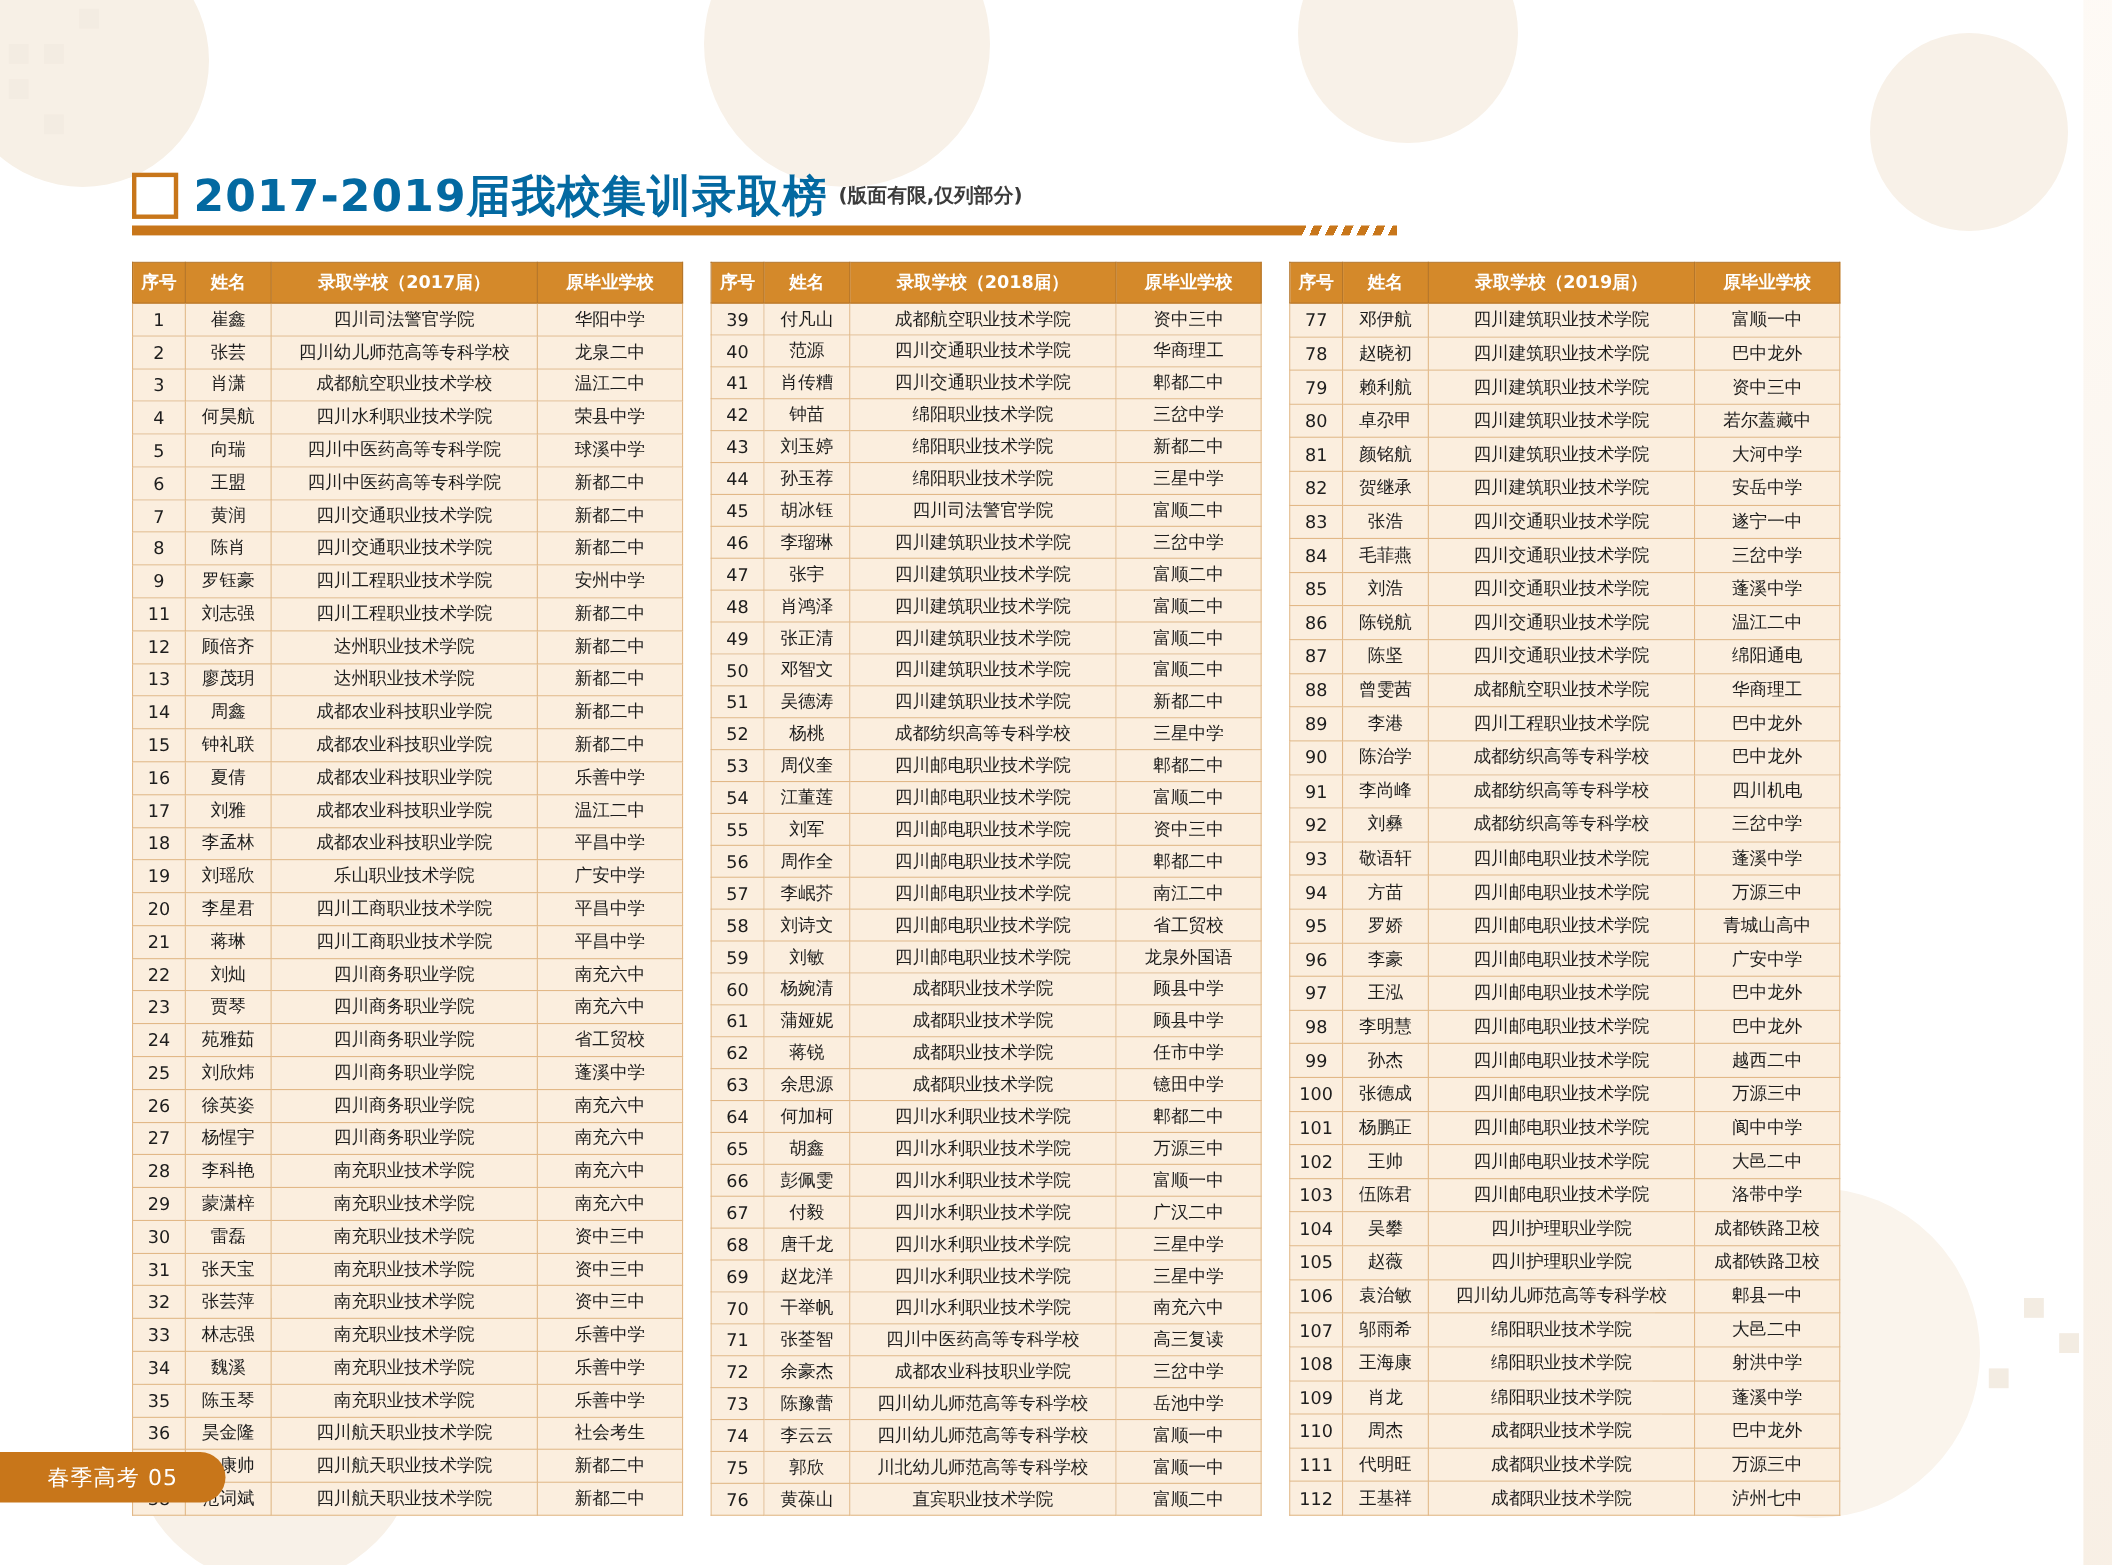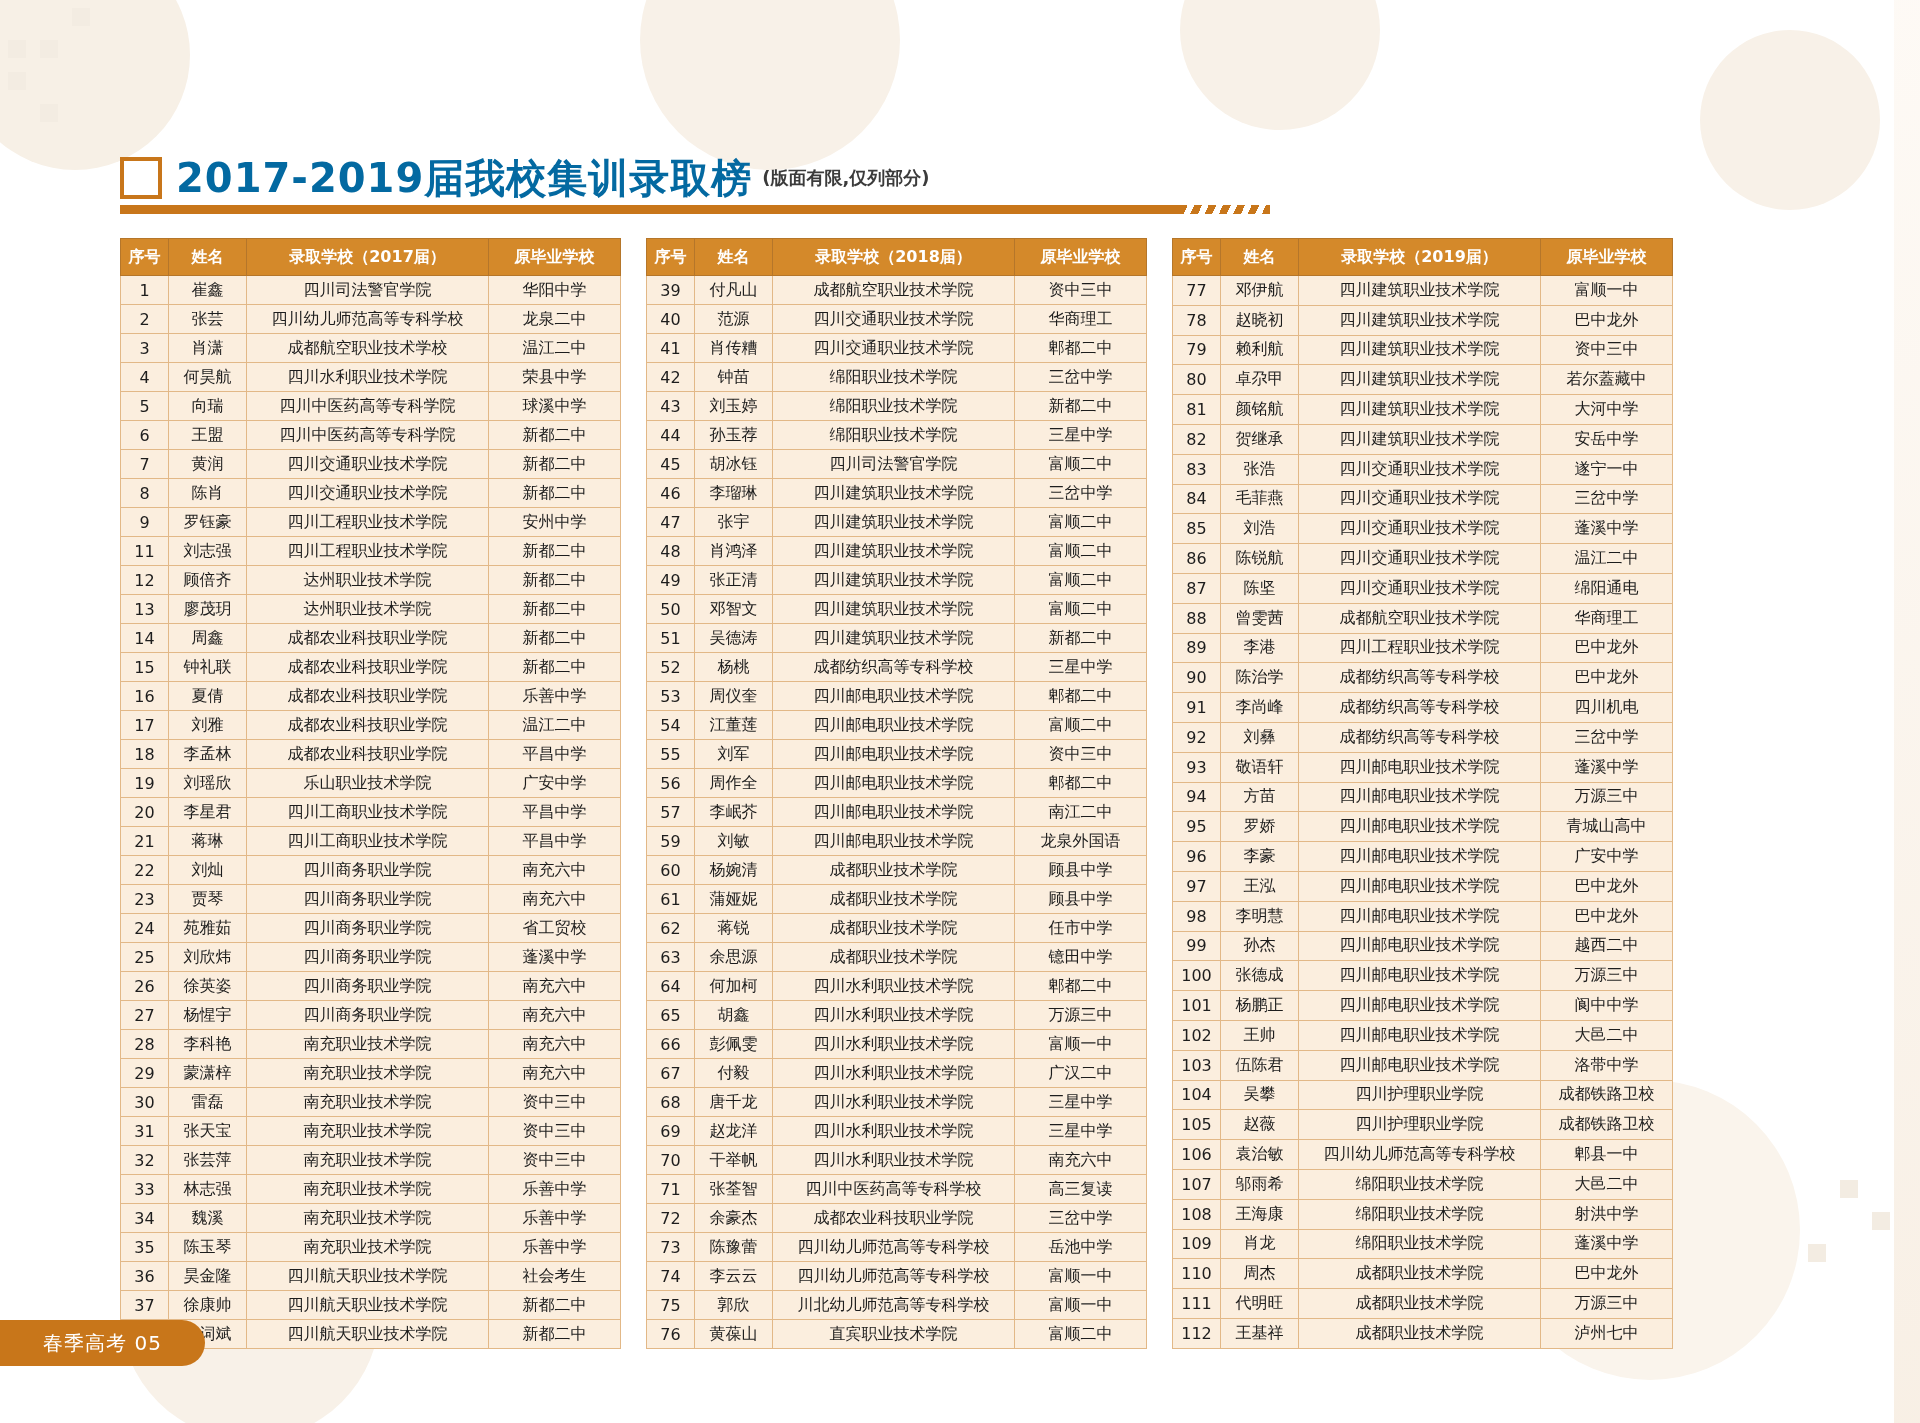--- a/index.html
+++ b/index.html
@@ -545,20 +545,26 @@
           <td>四川邮电职业技术学院</td>
           <td>郫都二中</td>
         </tr>
         <tr>
           <td>57</td>
           <td>李岷芥</td>
           <td>四川邮电职业技术学院</td>
           <td>南江二中</td>
         </tr>
         <tr>
+          <td>58</td>
+          <td>刘诗文</td>
+          <td>四川邮电职业技术学院</td>
+          <td>省工贸校</td>
+        </tr>
+        <tr>
           <td>59</td>
           <td>刘敏</td>
           <td>四川邮电职业技术学院</td>
           <td>龙泉外国语</td>
         </tr>
         <tr>
           <td>60</td>
           <td>杨婉清</td>
           <td>成都职业技术学院</td>
           <td>顾县中学</td>

